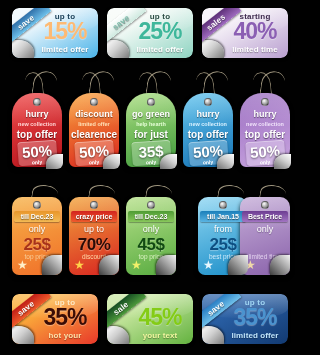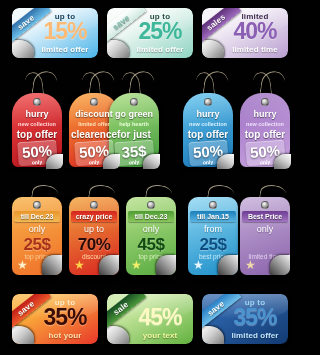--- a/index.html
+++ b/index.html
@@ -233,21 +233,21 @@
     <div class="b-bot" style="color: rgb(255, 255, 255); text-shadow: rgba(0, 0, 0, 0.35) 0px 1px 1px;">limited offer</div>
   </div>
 
   <div class="badge" id="r1b2" style="left:202px; top:8px;">
     <div class="bg" style="background: linear-gradient(150deg, rgb(246, 242, 248) 0%, rgb(246, 242, 248) 28%, rgb(185, 159, 208) 100%);"></div>
     <div class="gloss"></div>
     <div class="curl"></div>
     <div class="ribbon" style="background: linear-gradient(rgb(93, 47, 120), rgb(160, 108, 192));">
       <span style="color: rgb(255, 255, 255);">sales</span>
     </div>
-    <div class="b-top" style="color: rgb(62, 42, 78);">limited</div>
+    <div class="b-top" style="color: rgb(62, 42, 78);">starting</div>
     <div class="b-num" style="color: rgb(139, 95, 179); text-shadow: rgba(255, 255, 255, 0.35) 0px 1px 1px;">40%</div>
     <div class="b-bot" style="color: rgb(255, 255, 255); text-shadow: rgba(0, 0, 0, 0.35) 0px 1px 1px;">limited time</div>
   </div>
 
   <div class="tag2" id="r2t0" style="left:11px; top:71px;">
     <div class="string"></div>
     <div class="string2"></div>
     <div class="body" style="background: linear-gradient(160deg, rgb(239, 74, 74) 0%, rgb(181, 18, 26) 100%);">
         <div class="sheen"></div>
       </div>
@@ -270,21 +270,21 @@
     <div class="hole"></div>
     <div class="t-head">discount</div>
     <div class="t-sub" style="color: rgb(255, 226, 184);">limited offer</div>
     <div class="t-main">clearence</div>
     <div class="plate"></div>
     <div class="t-val">50%</div>
     <div class="t-only">only</div>
     <div class="pcurl"></div>
   </div>
 
-  <div class="tag2" id="r2t2" style="left:108px; top:71px;">
+  <div class="tag2" id="r2t2" style="left:125px; top:71px;">
     <div class="string"></div>
     <div class="string2"></div>
     <div class="body" style="background: linear-gradient(160deg, rgb(168, 220, 126) 0%, rgb(63, 154, 59) 100%);">
         <div class="sheen"></div>
       </div>
     <div class="hole"></div>
     <div class="t-head">go green</div>
     <div class="t-sub" style="color: rgb(230, 255, 214);">help hearth</div>
     <div class="t-main">for just</div>
     <div class="plate"></div>
@@ -360,21 +360,21 @@
     <div class="band" style="background: linear-gradient(rgb(79, 156, 52), rgb(137, 200, 92));">
       <span>till Dec.23</span>
     </div>
     <div class="t-qual" style="color: rgb(255, 255, 255); text-shadow: rgba(0, 0, 0, 0.3) 0px 1px 1px;">only</div>
     <div class="t-val" style="color: rgb(17, 74, 18); text-shadow: rgba(255, 255, 255, 0.3) 0px 1px 1px;">45$</div>
     <div class="t-note" style="color: rgb(220, 242, 196);">top price</div>
     <div class="star" style="color: rgb(242, 240, 106);">★</div>
     <div class="fold"></div>
   </div>
 
-  <div class="tag3" id="r3t3" style="left:186px; top:185px;">
+  <div class="tag3" id="r3t3" style="left:196px; top:185px;">
     <div class="string"></div>
     <div class="body" style="background: linear-gradient(160deg, rgb(143, 214, 242) 0%, rgb(29, 143, 201) 100%);"></div>
     <div class="hole"></div>
     <div class="band" style="background: linear-gradient(rgb(27, 127, 186), rgb(90, 180, 226));">
       <span>till Jan.15</span>
     </div>
     <div class="t-qual" style="color: rgb(255, 255, 255); text-shadow: rgba(0, 0, 0, 0.3) 0px 1px 1px;">from</div>
     <div class="t-val" style="color: rgb(13, 79, 130); text-shadow: rgba(255, 255, 255, 0.3) 0px 1px 1px;">25$</div>
     <div class="t-note" style="color: rgb(207, 234, 250);">best price</div>
     <div class="star" style="color: rgb(232, 247, 255);">★</div>
@@ -406,21 +406,21 @@
     <div class="b-bot" style="color: rgb(255, 224, 168); text-shadow: rgba(0, 0, 0, 0.35) 0px 1px 1px;">hot your</div>
   </div>
 
   <div class="badge" id="r4b1" style="left:107px; top:294px;">
     <div class="bg" style="background: linear-gradient(150deg, rgb(200, 231, 160) 0%, rgb(200, 231, 160) 28%, rgb(99, 178, 63) 100%);"></div>
     <div class="gloss"></div>
     <div class="curl"></div>
     <div class="ribbon" style="background: linear-gradient(rgb(21, 77, 34), rgb(78, 154, 60));">
       <span style="color: rgb(255, 255, 255);">sale</span>
     </div>
-    <div class="b-num" style="color: #fef9c3; text-shadow: rgba(255, 255, 255, 0.35) 0px 1px 1px; margin-left: 20px;">45%</div>
+    <div class="b-num" style="color: #84cc16; text-shadow: rgba(255, 255, 255, 0.35) 0px 1px 1px; margin-left: 20px;">45%</div>
     <div class="b-bot" style="color: rgb(242, 247, 160); text-shadow: rgba(0, 0, 0, 0.35) 0px 1px 1px;">your text</div>
   </div>
 
   <div class="badge" id="r4b2" style="left:202px; top:294px;">
     <div class="bg" style="background: linear-gradient(150deg, rgb(43, 98, 168) 0%, rgb(43, 98, 168) 28%, rgb(18, 58, 114) 100%);"></div>
     <div class="gloss"></div>
     <div class="curl"></div>
     <div class="ribbon" style="background: linear-gradient(rgb(42, 127, 196), rgb(111, 192, 234));">
       <span style="color: rgb(255, 255, 255);">save</span>
     </div>

